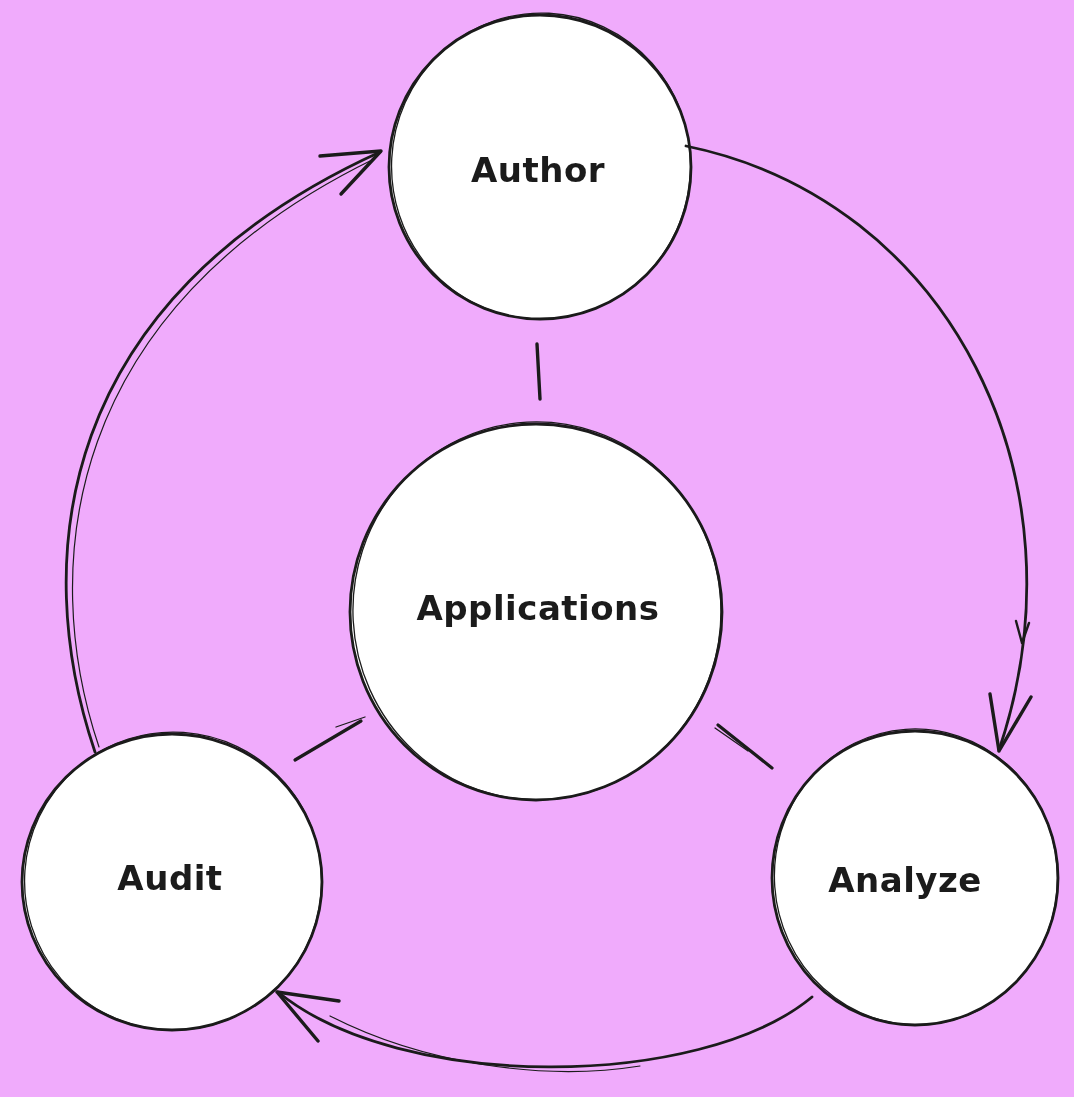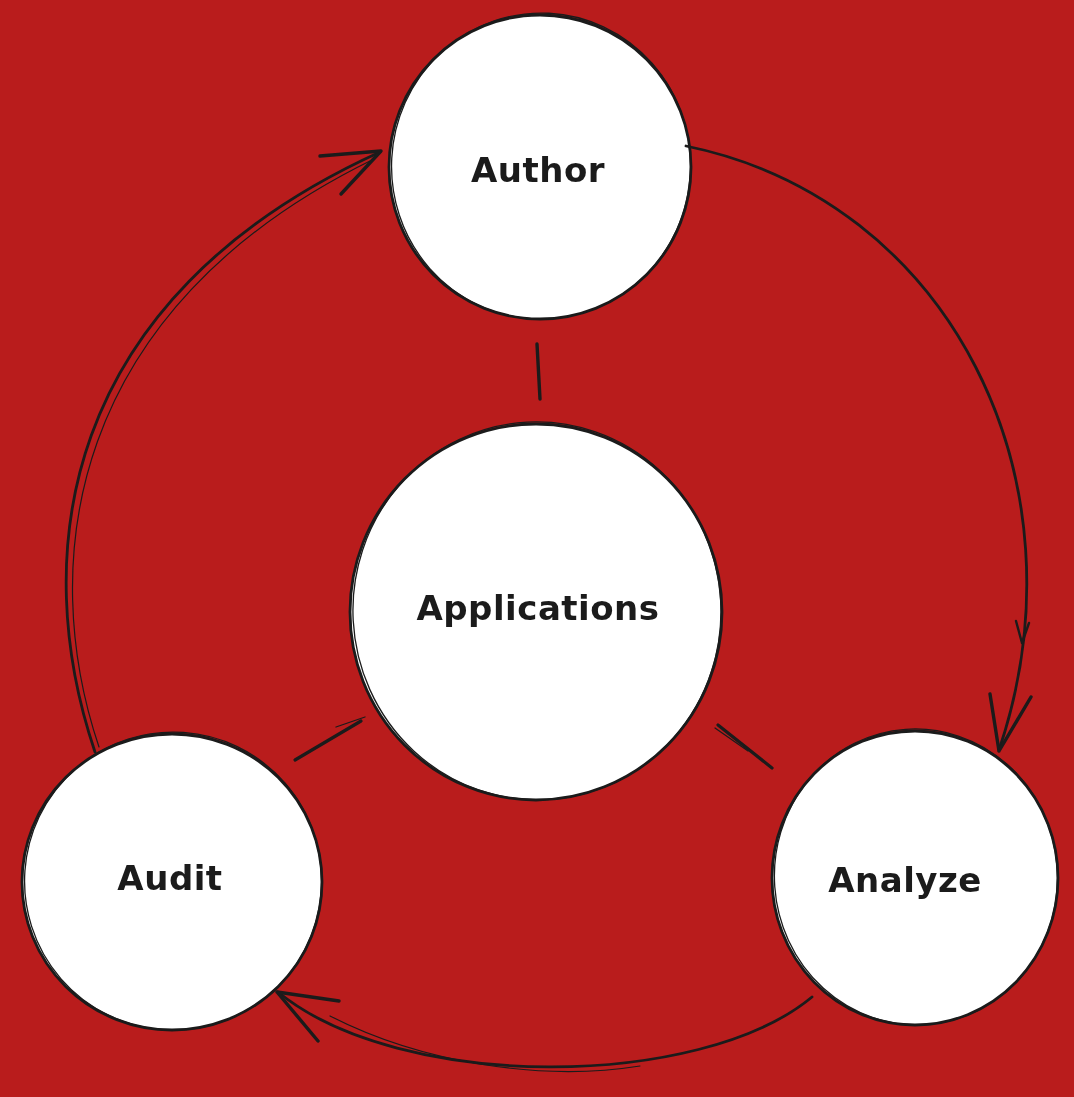--- a/index.html
+++ b/index.html
@@ -8,21 +8,21 @@
     background: #ffffff;
     width: 1074px;
     height: 1097px;
     overflow: hidden;
     font-family: "DejaVu Sans", sans-serif;
   }
   .stage {
     position: relative;
     width: 1074px;
     height: 1097px;
-    background: #b91c1c;
+    background: #f0abfc;
   }
   svg { display: block; }
   .sketch-stroke {
     fill: none;
     stroke-linecap: round;
     stroke-linejoin: round;
   }
   .node-label {
     font-family: "DejaVu Sans", sans-serif;
     font-size: 34px;

